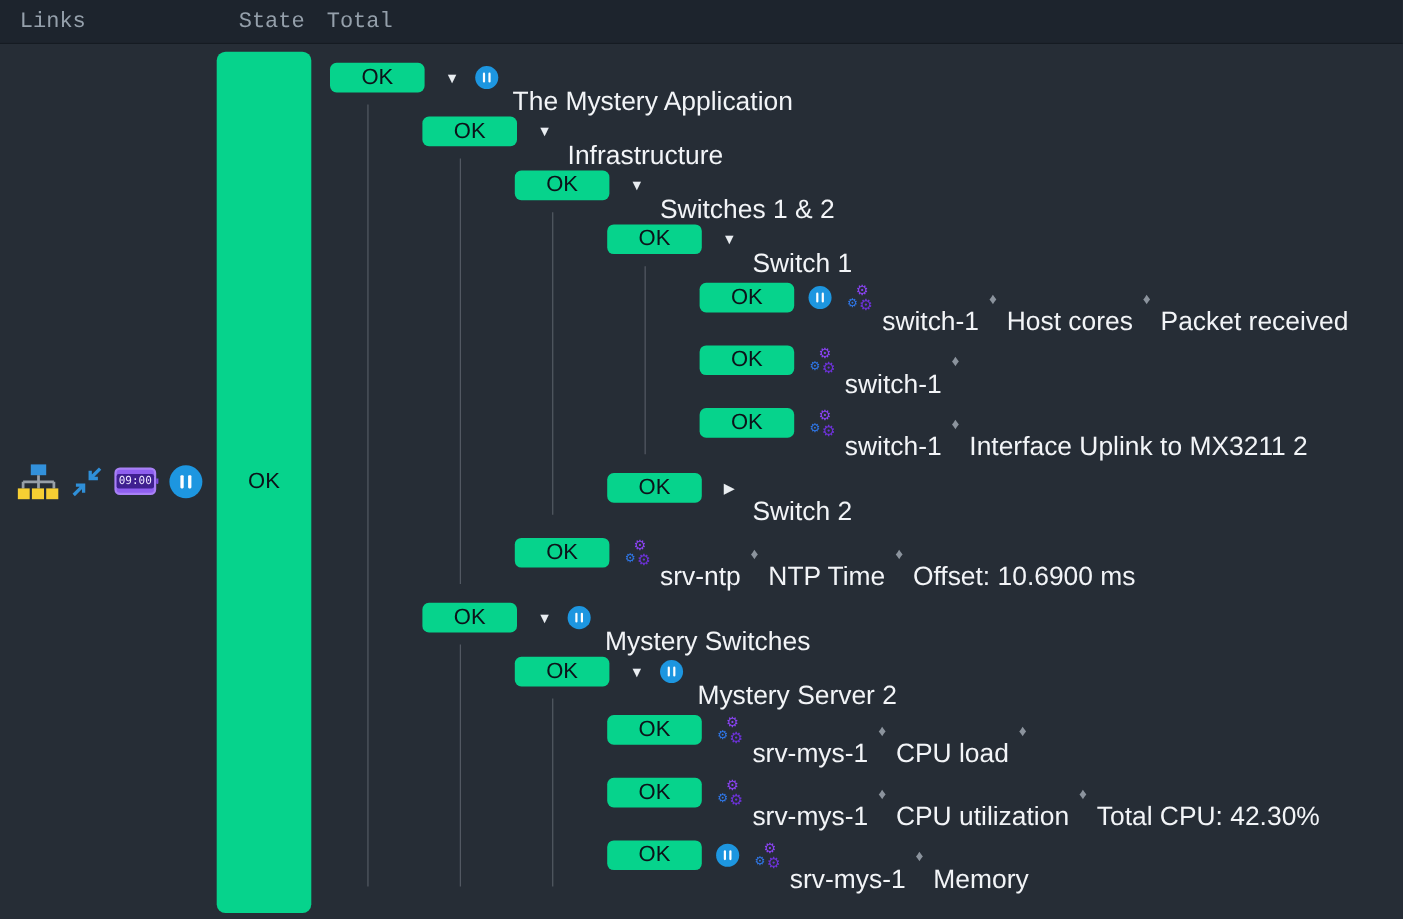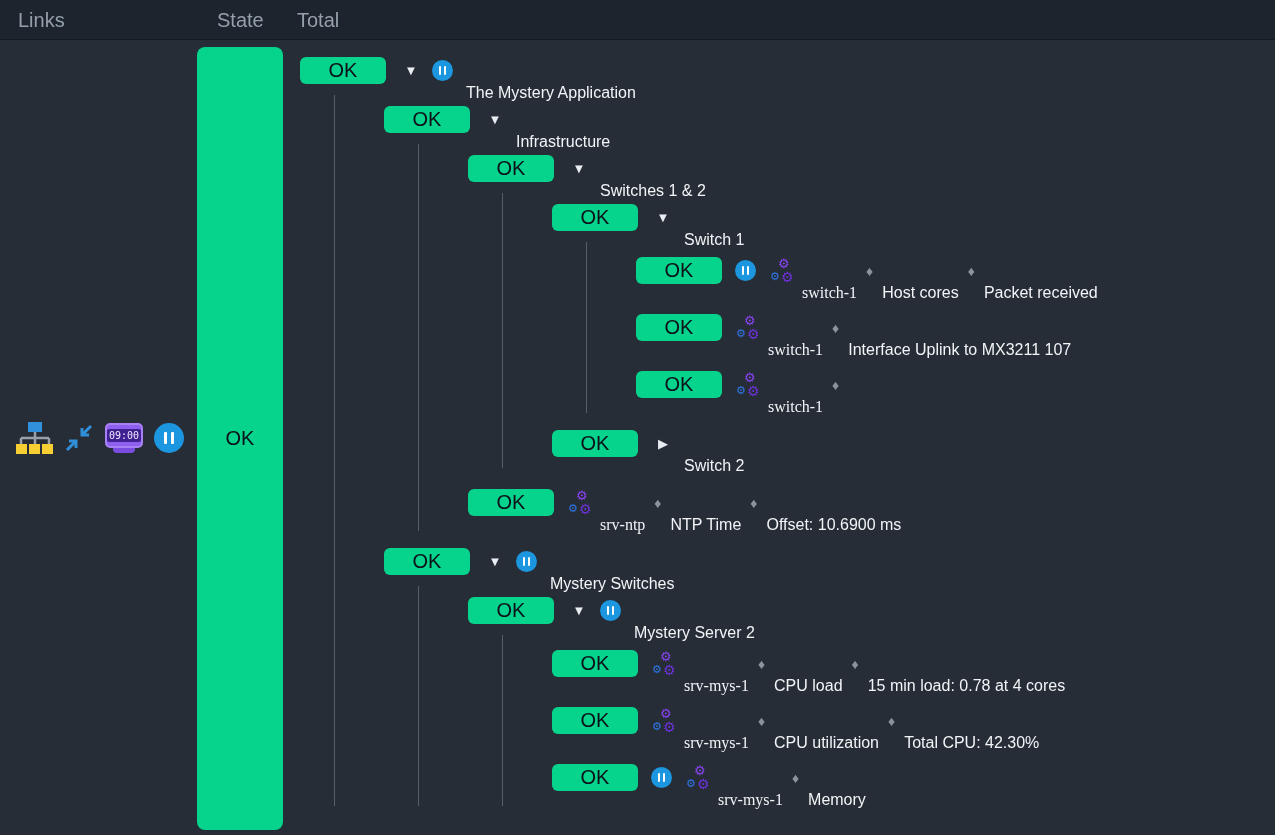--- a/index.html
+++ b/index.html
@@ -5,36 +5,36 @@
   :root{ --green:#06d38c; --bg:#262d36; --header-bg:#1d242d; --text:#f2f4f7; --muted:#95a0ab;
          --sep:#8b939d; --line:rgba(148,155,164,.45); --pause:#1d96e0; }
   *{ box-sizing:border-box; }
   html,body{ margin:0; padding:0; }
   body{ width:1275px; height:835px; background:var(--bg); overflow:hidden; position:relative;
         font-family:"Liberation Sans", sans-serif; color:var(--text); }
 
   
   .hdr{ position:absolute; left:0; top:0; width:100%; height:40px; background:var(--header-bg);
         border-bottom:1px solid #151b22; }
-  .hdr span{ position:absolute; top:50%; transform:translateY(-50%); font-size:20px; color:var(--muted); }
+  .hdr span{ position:absolute; top:50%; transform:translateY(-50%); font-size:20px; color:var(--muted);font-family:Liberation Mono, monospace; }
   .h-links{ left:18px; } .h-state{ left:217px; } .h-tree{ left:297px; }
 
   
   .links-col{ position:absolute; left:0; top:40px; bottom:0; width:190px; display:flex;
               align-items:center; padding-left:16px; gap:10px; }
   .state-col{ position:absolute; left:190px; top:40px; bottom:0; width:100px; }
   .tree-col{ position:absolute; left:290px; top:40px; right:0; bottom:0; padding:6px 0 0 10px; overflow:hidden; }
 
   .state-bar{ position:absolute; left:7px; top:7px; width:86px; bottom:5px; background:var(--green);
               border-radius:8px; display:flex; align-items:center; justify-content:center; }
   .state-bar span{ font-size:20px; color:#0c1219; }
 
   
   .li{ display:inline-flex; align-items:center; justify-content:center; cursor:pointer; flex:none; }
-  .clock{ position:relative; width:40px; height:34px; flex-direction:column; }
+  .clock{ position:relative; width:40px; height:34px; flex-direction:row; }
   .clock .body{ width:38px; height:25px; background:#8f5ff0; border:2px solid #a880f6; border-radius:5px;
                 display:flex; align-items:center; justify-content:center; }
   .clock .screen{ background:#3f2090; color:#efe8ff; font-family:"DejaVu Sans Mono", monospace;
                   font-size:10px; line-height:13px; padding:0 2px; border-radius:2px; }
   .clock .base{ width:22px; height:5px; background:#7b4ce0; border-radius:0 0 4px 4px; }
   .pause-big{ width:30px; height:30px; border-radius:50%; background:var(--pause); gap:3.5px; }
   .pause-big i{ width:3.5px; height:12px; background:#fff; border-radius:1px; }
 
   
   .tree-row{ display:flex; align-items:center; height:49px; white-space:nowrap; }
@@ -43,23 +43,23 @@
           font-size:20px; display:flex; align-items:center; justify-content:center; flex:none; cursor:pointer; }
   .toggle{ color:#e9edf1; font-size:13px; margin-left:17px; width:16px; text-align:center; cursor:pointer; flex:none; }
   .pause-icon{ width:21px; height:21px; border-radius:50%; background:var(--pause); display:inline-flex;
                align-items:center; justify-content:center; gap:2.5px; margin-left:13px; flex:none; }
   .pause-icon i{ width:2.5px; height:9px; background:#fff; border-radius:1px; }
   .gears-icon{ width:25px; height:27px; position:relative; flex:none; margin-left:14px; }
   .gears-icon span{ position:absolute; line-height:1; }
   .g1{ top:0; left:8px; font-size:13px; color:#8a43f2; }
   .g2{ bottom:2px; left:0; font-size:11px; color:#2f77e8; }
   .g3{ bottom:0; left:11px; font-size:14px; color:#6d32d8; }
-  .txt{ font-size:16px; color:var(--text);margin-top:44px; }
+  .txt{ font-size:24px; color:var(--text);margin-top:44px; }
   .blabel{ margin-left:13px; cursor:pointer; }
-  .host{ margin-left:7px; cursor:pointer;font-family:Liberation Serif, serif; }
+  .host{ margin-left:7px; cursor:pointer; }
   .svc{ cursor:pointer; }
   .sep{ color:var(--sep); font-size:14px; margin:0 9px; flex:none; }
   .children{ border-left:1px solid var(--line); margin-left:34px; padding-left:49px; margin-bottom:6px; }
 </style>
 </head>
 <body>
 
 <div class="hdr">
   <span class="h-links">Links</span>
   <span class="h-state">State</span>
@@ -157,33 +157,33 @@
                     <div class="node">
                       <div class="tree-row leaf">
                         <span class="badge">OK</span>
                         <span class="gears-icon">
                           <span class="g1">⚙</span>
                           <span class="g2">⚙</span>
                           <span class="g3">⚙</span>
                         </span>
                         <span class="txt host">switch-1</span>
                         <span class="sep">♦</span>
-                        <span class="txt svc">Interface Uplink to MX3211 107</span>
                       </div>
                     </div>
                     <div class="node">
                       <div class="tree-row leaf">
                         <span class="badge">OK</span>
                         <span class="gears-icon">
                           <span class="g1">⚙</span>
                           <span class="g2">⚙</span>
                           <span class="g3">⚙</span>
                         </span>
                         <span class="txt host">switch-1</span>
                         <span class="sep">♦</span>
+                        <span class="txt svc">Interface Uplink to MX3211 2</span>
                       </div>
                     </div>
                   </div>
                 </div>
                 <div class="node">
                   <div class="tree-row">
                     <span class="badge">OK</span>
                     <span class="toggle">▶</span>
                     <span class="txt blabel">Switch 2</span>
                   </div>
@@ -234,21 +234,20 @@
                     <span class="badge">OK</span>
                     <span class="gears-icon">
                       <span class="g1">⚙</span>
                       <span class="g2">⚙</span>
                       <span class="g3">⚙</span>
                     </span>
                     <span class="txt host">srv-mys-1</span>
                     <span class="sep">♦</span>
                     <span class="txt svc">CPU load</span>
                     <span class="sep">♦</span>
-                    <span class="txt out">15 min load: 0.78 at 4 cores</span>
                   </div>
                 </div>
                 <div class="node">
                   <div class="tree-row leaf">
                     <span class="badge">OK</span>
                     <span class="gears-icon">
                       <span class="g1">⚙</span>
                       <span class="g2">⚙</span>
                       <span class="g3">⚙</span>
                     </span>

